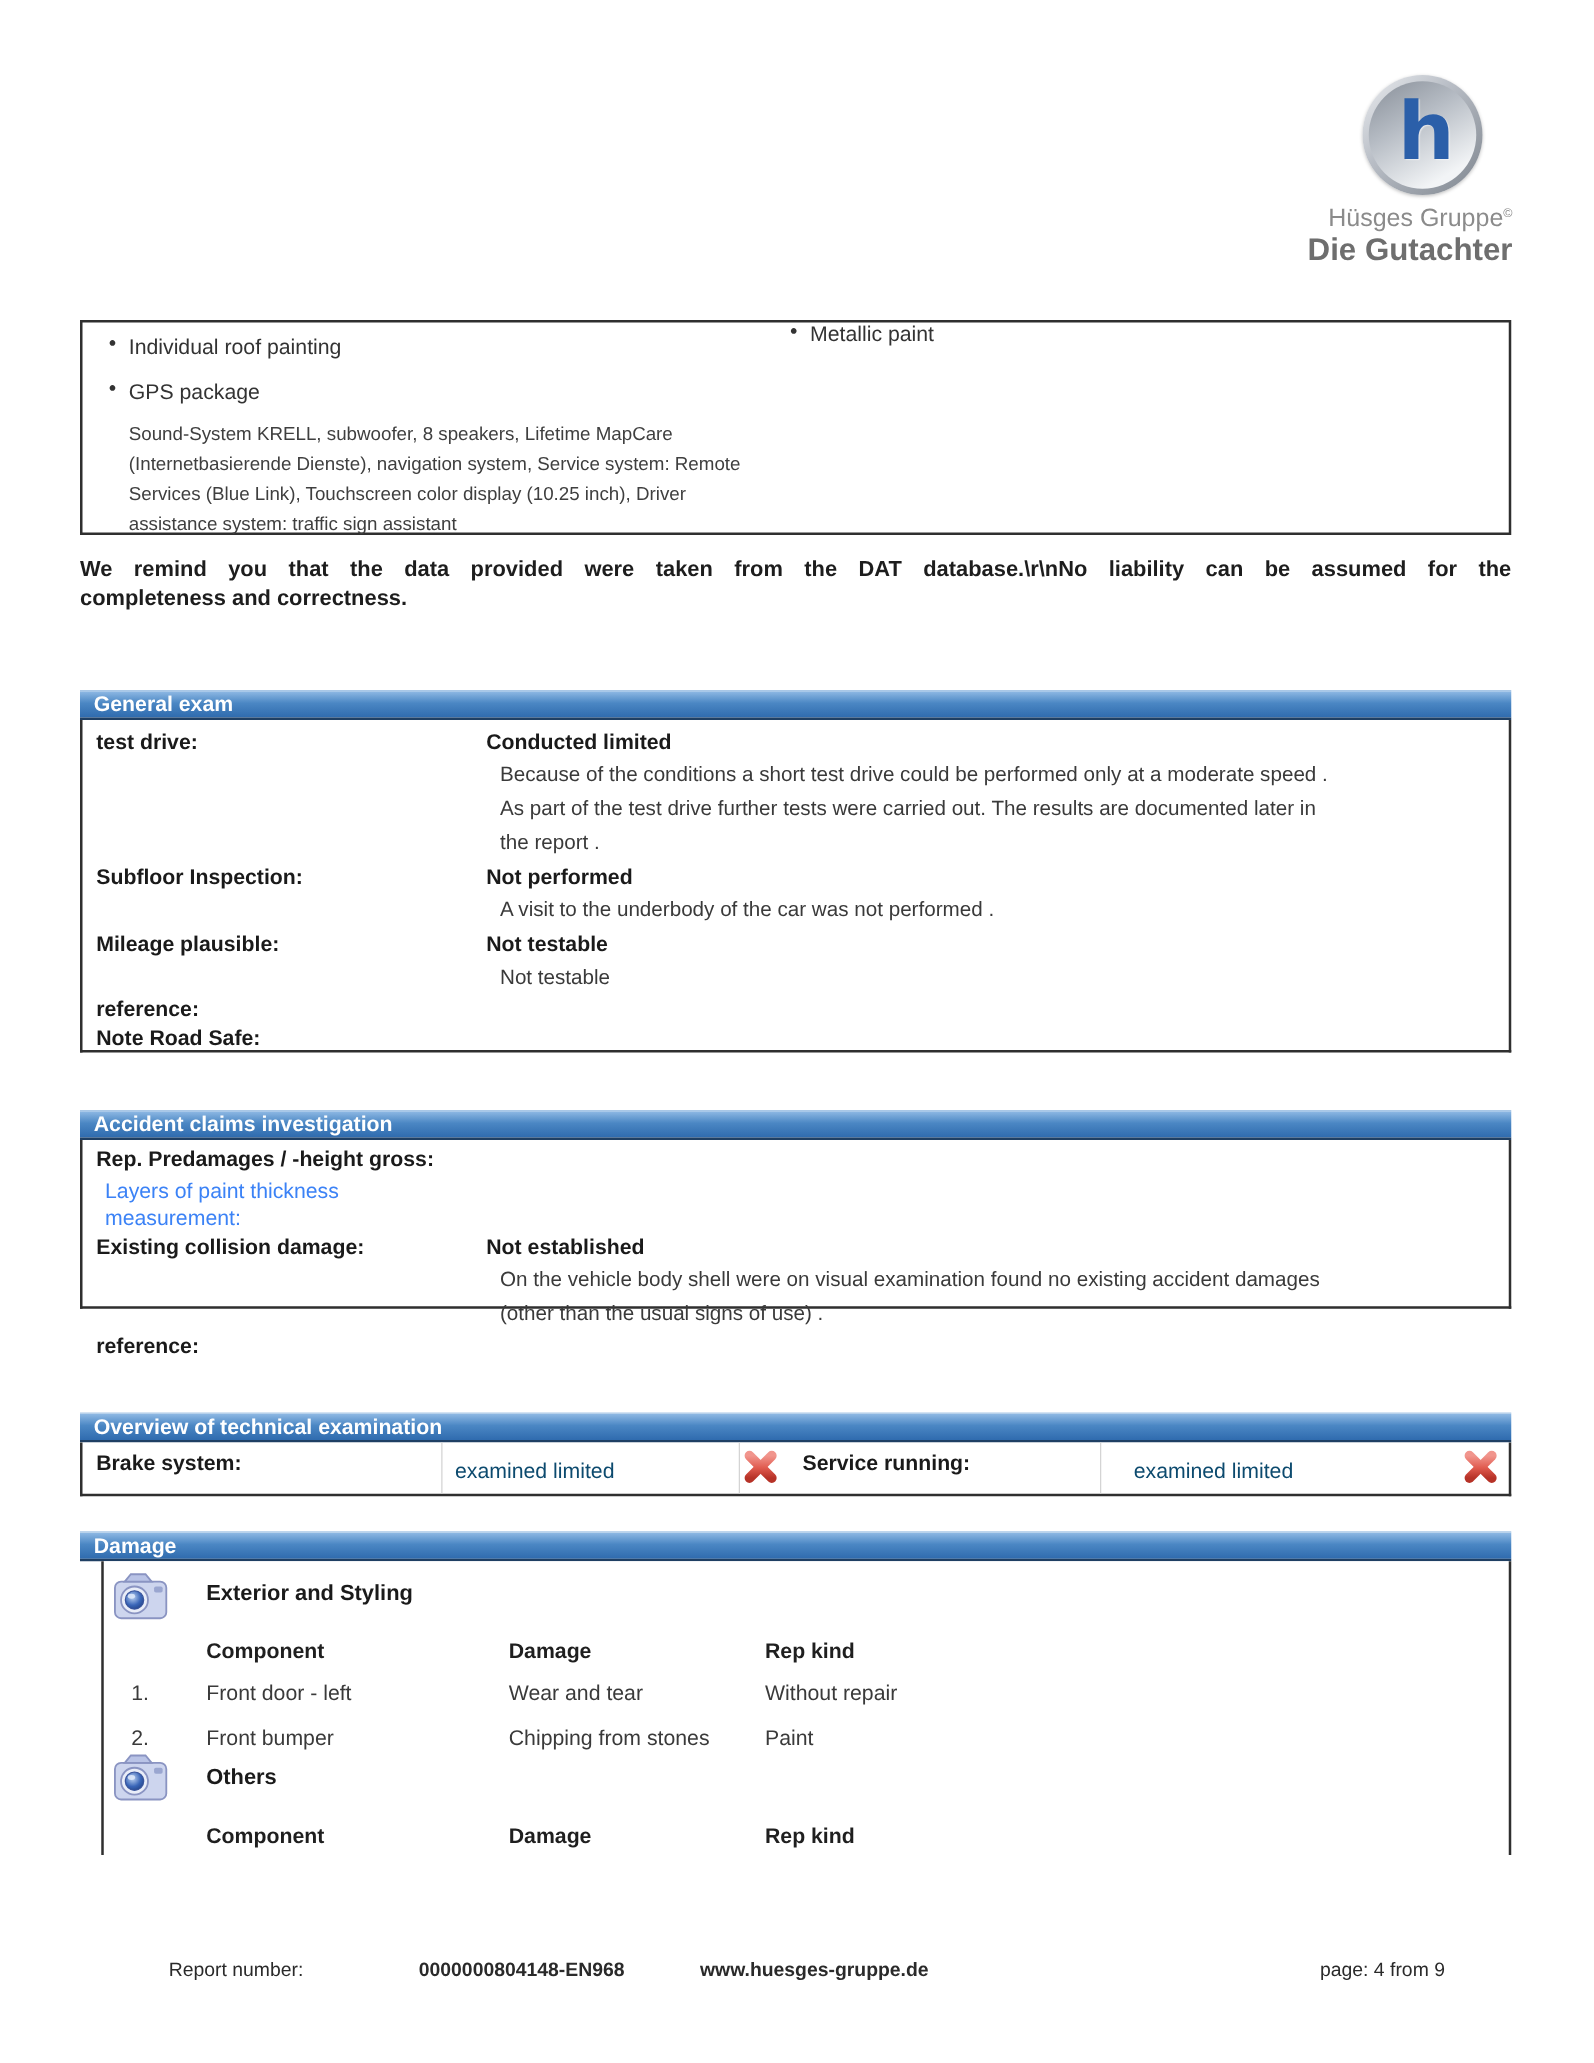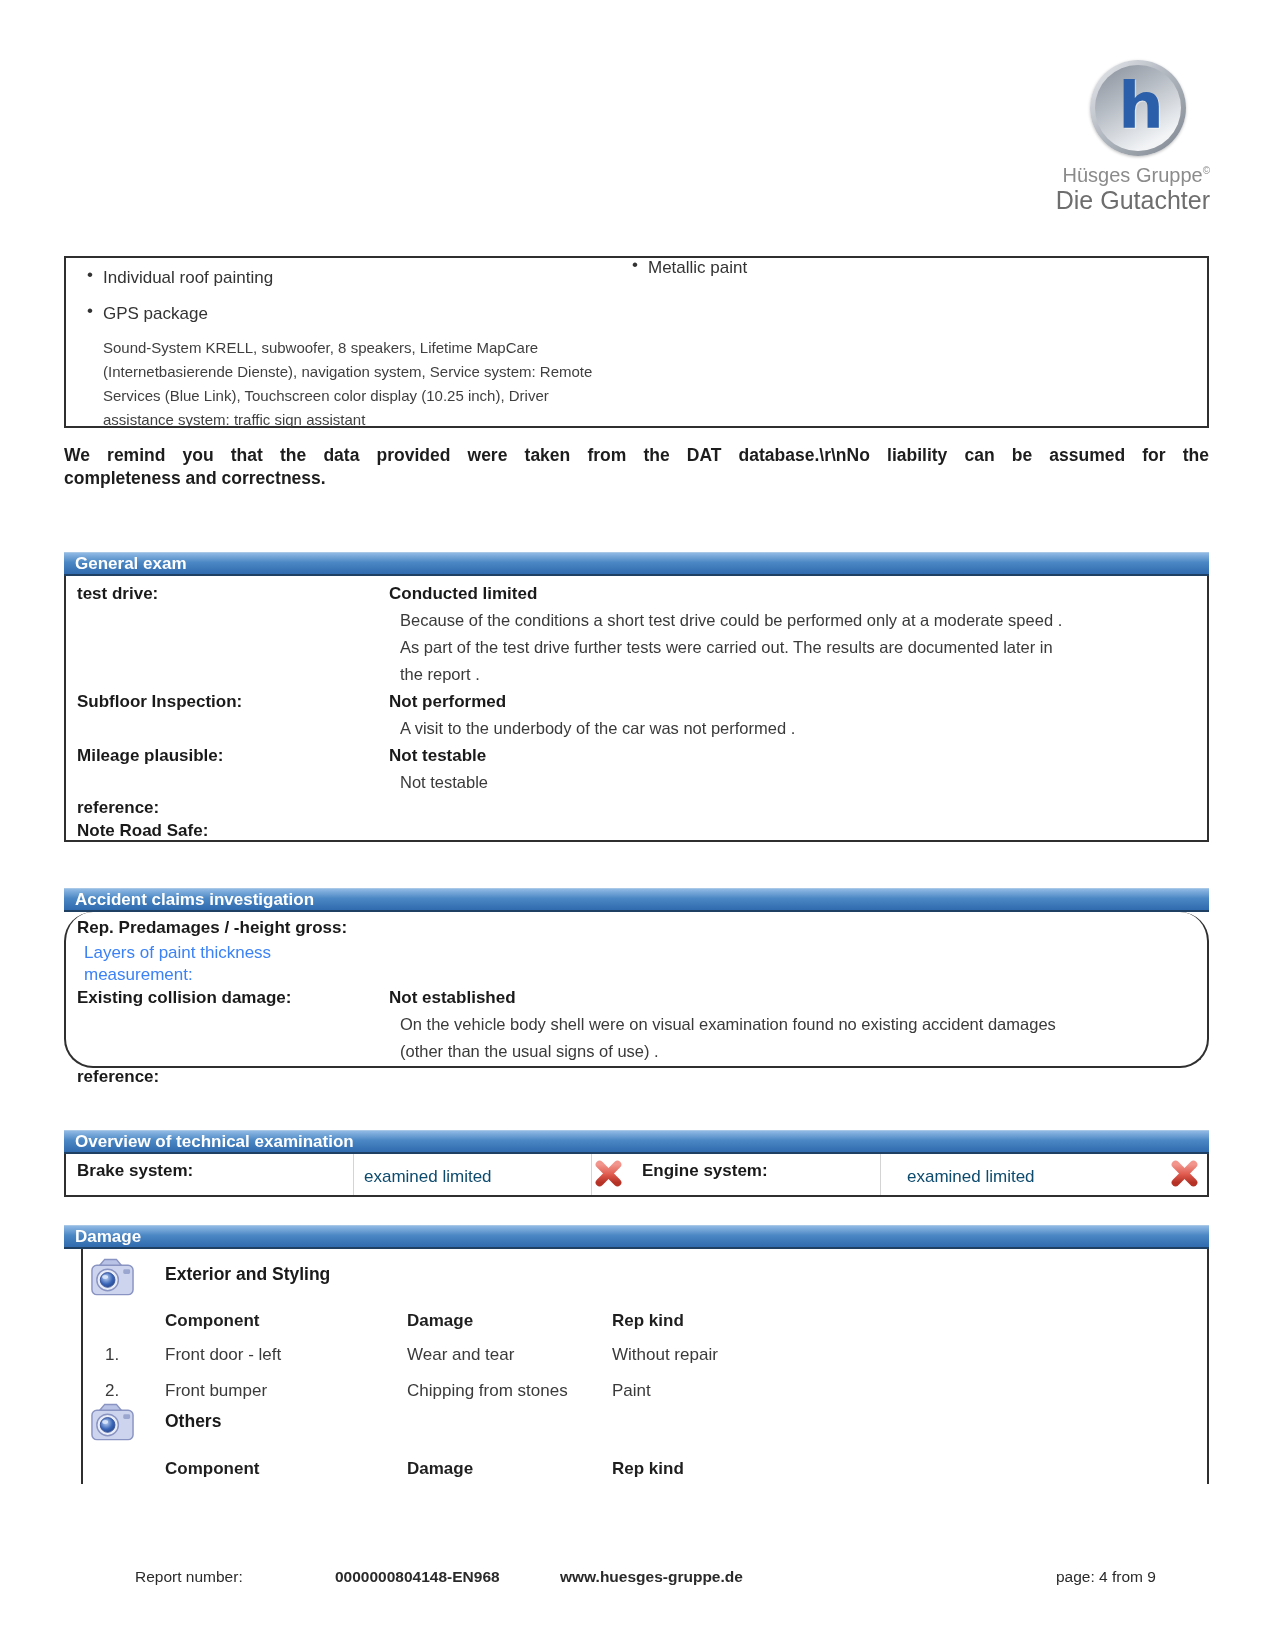--- a/index.html
+++ b/index.html
@@ -13,21 +13,21 @@
     box-shadow:0 1px 3px rgba(0,0,0,.25);}
   .logo-badge-inner{position:absolute;inset:5px;border-radius:50%;
     background:linear-gradient(150deg,#878e98 0%,#b6bcc4 38%,#f2f4f6 82%);
     display:flex;align-items:center;justify-content:center;}
   .logo-h{font-family:"DejaVu Sans",sans-serif;font-weight:bold;font-size:64px;line-height:64px;
     color:#2b5fa9;text-shadow:1px 1px 1px rgba(255,255,255,.55);transform:translate(3px,-2px);}
   .logo-company{position:absolute;top:104px;right:0;width:200px;text-align:right;
     font-size:20px;color:#8b8b8b;white-space:nowrap;}
   .logo-company sup{font-size:10px;}
   .logo-tagline{position:absolute;top:126px;right:0;width:200px;text-align:right;
-    font-size:25px;font-weight:normal;color:#6e6e6e;white-space:nowrap;}
+    font-size:25px;font-weight:bold;color:#6e6e6e;white-space:nowrap;}
 
   
   .eq-box{position:absolute;left:64px;top:256px;width:1145px;height:172px;box-sizing:border-box;
     border:2px solid #2f2f2f;background:#fff;}
   .eq-item{position:absolute;font-size:17px;color:#333;}
   .eq-item::before{content:"\2022";position:absolute;left:-16px;top:-3px;font-size:17px;color:#333;}
   .eq-item.l0{left:37px;top:10px;}
   .eq-item.l1{left:37px;top:46px;}
   .eq-item.r0{left:582px;top:0;}
   .eq-details{position:absolute;left:37px;top:78px;font-size:15px;color:#3f3f3f;line-height:24px;}
@@ -42,21 +42,21 @@
   .sec{position:absolute;left:64px;width:1145px;box-sizing:border-box;}
   .sec-bar{height:21px;line-height:21px;padding-left:11px;color:#fff;font-weight:bold;font-size:17px;
     background:linear-gradient(180deg,#8fb9e4 0%,#4b87c4 45%,#2f6bae 100%);
     border-top:1px solid #a9c7e6;border-bottom:2px solid #1f3f63;}
   .sec-body{border:2px solid #2f2f2f;border-top:none;background:#fff;box-sizing:border-box;position:relative;}
   .sec-body.no-bottom{border-bottom:none;}
 
   .sec-general{top:552px;}
   .sec-general .sec-body{height:266px;padding-top:4px;}
   .sec-accident{top:888px;}
-  .sec-accident .sec-body{height:156px;padding-top:4px;border-radius:29px;}
+  .sec-accident .sec-body{height:135px;padding-top:4px;}
   .sec-overview{top:1130px;}
   .sec-overview .sec-body{height:43px;}
   .sec-damage{top:1225px;}
   .sec-damage .sec-body{height:235px;margin-left:17px;}
 
   .row{display:flex;height:27px;line-height:27px;}
   .row .lbl{width:323px;padding-left:11px;box-sizing:border-box;font-weight:bold;font-size:17px;color:#1a1a1a;}
   .row .val{font-weight:bold;font-size:17px;color:#1a1a1a;}
   .det{margin-left:334px;height:27px;line-height:27px;font-size:16.5px;color:#3a3a3a;}
   .row.short{height:23px;line-height:23px;}
@@ -190,21 +190,21 @@
       <div class="ov-div" style="left:525px"></div>
       <div class="ov-div" style="left:814px"></div>
       <span class="ov-label" style="left:11px">Brake system:</span>
       <span class="ov-value" style="left:298px">examined limited</span>
       <svg class="ov-x" style="left:528px" viewBox="0 0 26 26">
         <g stroke="url(#xgrad)" stroke-width="7" stroke-linecap="round">
           <line x1="5" y1="5" x2="21" y2="21"></line>
             <line x1="21" y1="5" x2="5" y2="21"></line>
         </g>
       </svg>
-      <span class="ov-label" style="left:576px">Engine system:</span>
+      <span class="ov-label" style="left:576px">Service running:</span>
       <span class="ov-value" style="left:841px">examined limited</span>
       <svg class="ov-x" style="left:1104px" viewBox="0 0 26 26">
         <g stroke="url(#xgrad)" stroke-width="7" stroke-linecap="round">
           <line x1="5" y1="5" x2="21" y2="21"></line>
             <line x1="21" y1="5" x2="5" y2="21"></line>
         </g>
       </svg>
     </div>
   </div>
 

